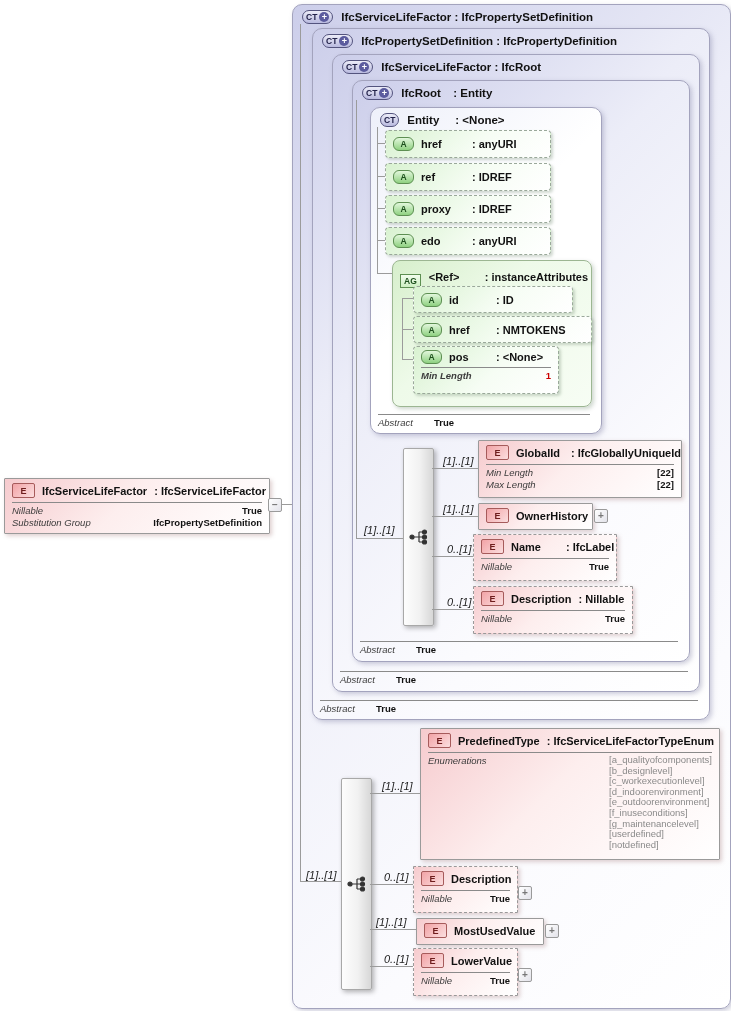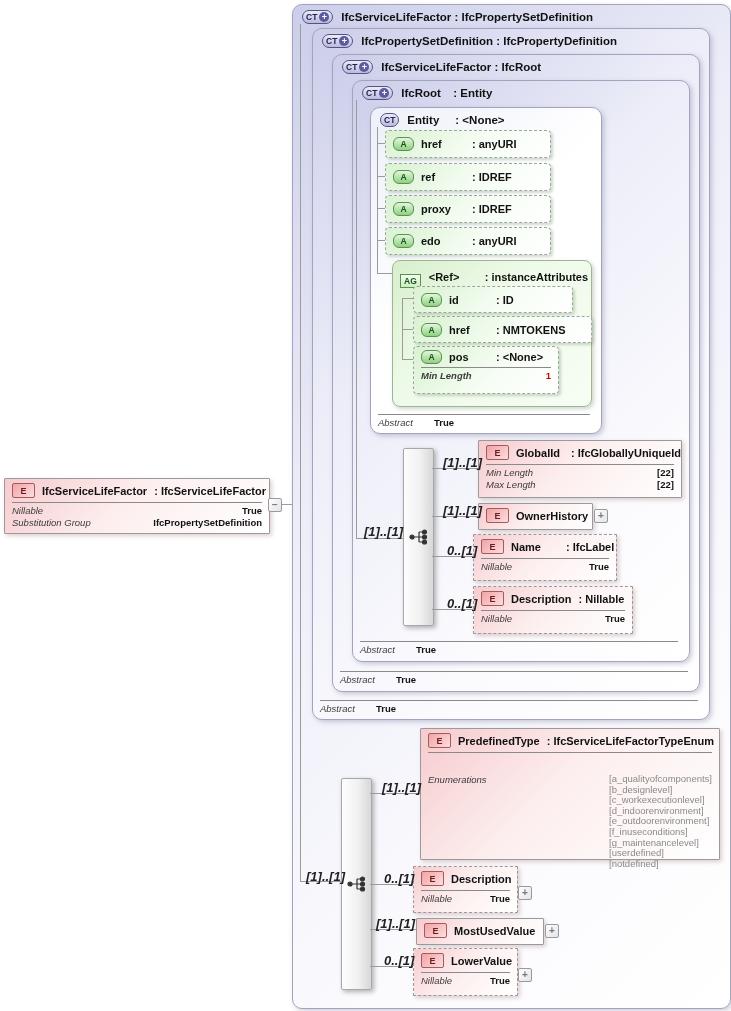--- a/index.html
+++ b/index.html
@@ -62,21 +62,21 @@
   .enum-list{color:#8a8a8a;font-size:9.5px;line-height:10.6px;}
   .enum-list span{display:block;}
 
   .abstract-row{position:absolute;border-top:1px solid #8a8a8a;padding-top:2px;display:flex;
                 font-size:9.5px;white-space:nowrap;}
   .abstract-row .fact-label{width:56px;}
 
   
   .vline,.hline{position:absolute;background:#9b9b9b;}
   .vline{width:1px;} .hline{height:1px;}
-  .card{position:absolute;font-size:13px;font-style:italic;font-weight:bold;color:#222;white-space:nowrap;}
+  .card{position:absolute;font-size:11px;font-style:italic;font-weight:normal;color:#222;white-space:nowrap;}
 
   .seqbar{position:absolute;width:29px;border:1px solid #a8a8a8;border-radius:2px;
           background:linear-gradient(90deg,#fdfdfd 0%,#f1f1f1 55%,#d7d7d7 100%);
           box-shadow:2px 2px 5px rgba(0,0,0,.3);display:flex;align-items:center;justify-content:center;}
 
   .expander{position:absolute;width:12px;height:12px;border:1px solid #9a9a9a;border-radius:2px;
             background:linear-gradient(135deg,#ffffff,#e3e3ea);font-size:10px;line-height:11px;
             text-align:center;color:#777;font-weight:bold;}
 </style>
 </head>
@@ -304,21 +304,21 @@
 
   <div class="e-box" style="left:420px;top:728px;width:298px;height:130px;">
     <div class="e-hdr">
       <span class="badge-e">
           <span>E</span>
         </span>
       <span class="hdr-name">PredefinedType</span>
       <span>: IfcServiceLifeFactorTypeEnum</span>
     </div>
     <div class="facts">
-      <div class="fact-row" style="align-items:flex-start;margin-top:19px;">
+      <div class="fact-row" style="align-items:flex-start;">
         <span class="fact-label">Enumerations</span>
         <span class="enum-list">
           <span>[a_qualityofcomponents]</span>
           <span>[b_designlevel]</span>
           <span>[c_workexecutionlevel]</span>
           <span>[d_indoorenvironment]</span>
           <span>[e_outdoorenvironment]</span>
           <span>[f_inuseconditions]</span>
           <span>[g_maintenancelevel]</span>
           <span>[userdefined]</span>

